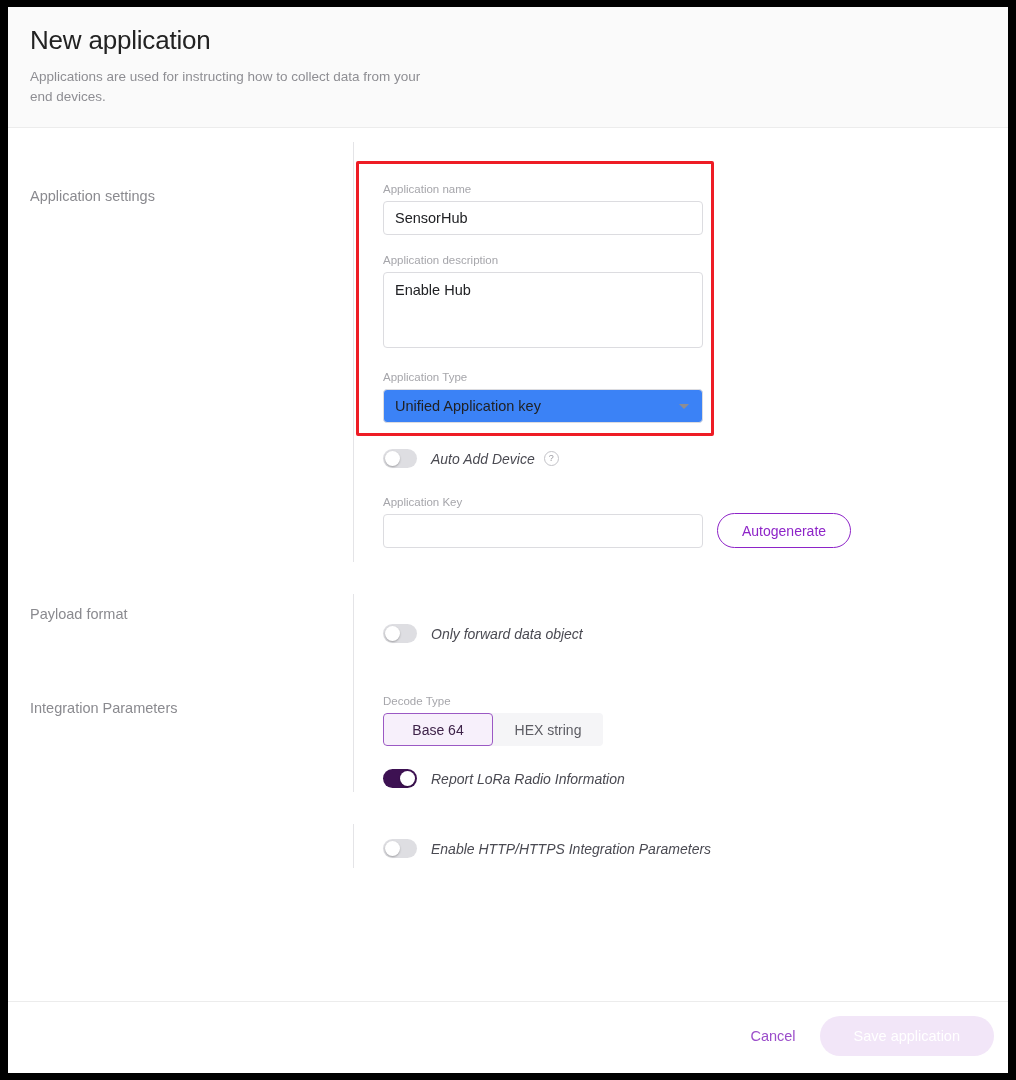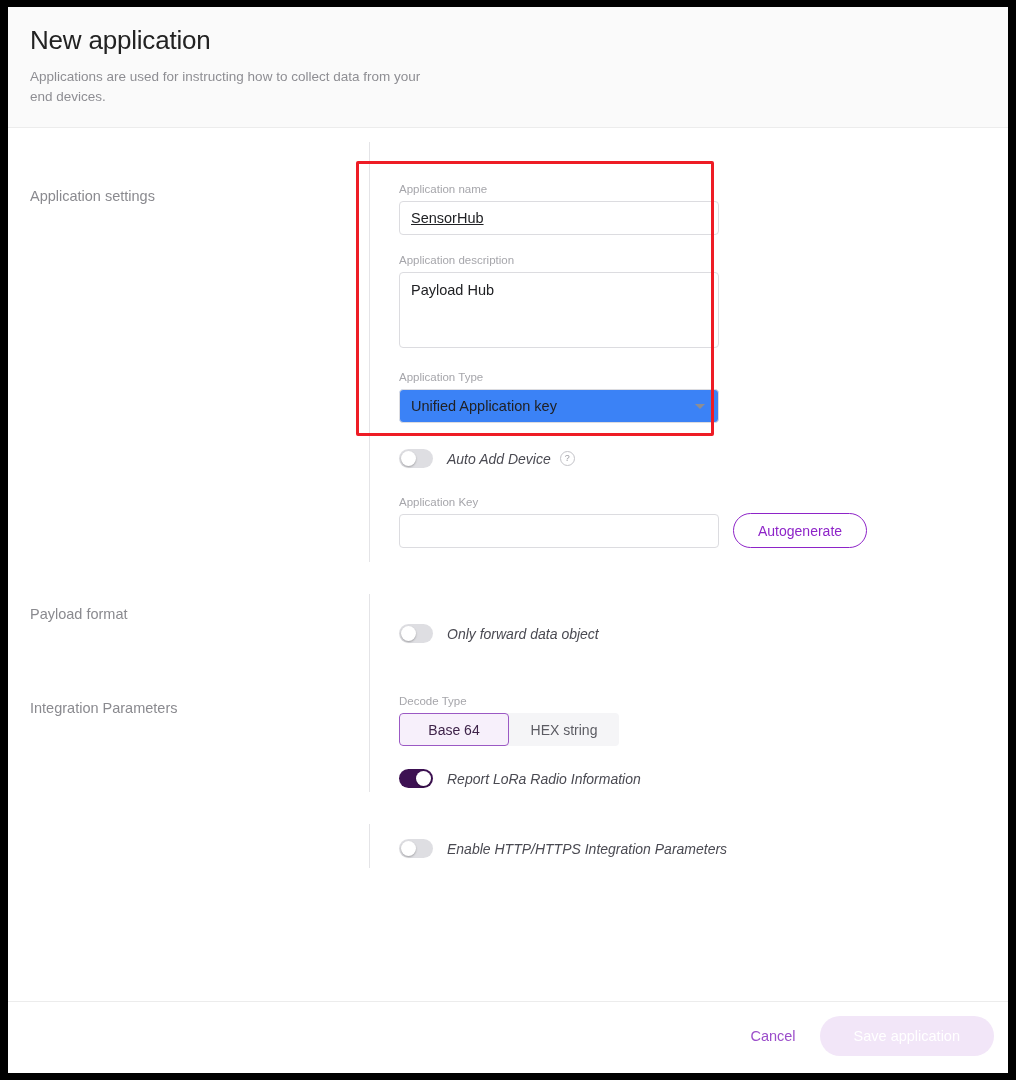--- a/index.html
+++ b/index.html
@@ -49,21 +49,20 @@
     color: #8e8e93;
     max-width: 400px;
   }
 
   
   .body { position: relative; }
 
   .section {
     position: relative;
     display: flex;
-    gap: 16px;
   }
   .section-label {
     width: 345px;
     flex: 0 0 345px;
     padding-left: 22px;
     font-size: 14.5px;
     color: #8a8a8f;
     padding-top: 6px;
   }
   .section-fields {
@@ -91,21 +90,20 @@
     height: 34px;
     border: 1px solid #dcdce0;
     border-radius: 4px;
     background: #ffffff;
     font-size: 14.5px;
     color: #202124;
     padding: 0 11px;
     display: flex;
     align-items: center;
     font-family: "Liberation Sans", sans-serif;
-    text-decoration: underline;
   }
   .textarea {
     width: 320px;
     height: 76px;
     border: 1px solid #dcdce0;
     border-radius: 4px;
     background: #ffffff;
     font-size: 14.5px;
     color: #202124;
     padding: 9px 11px;
@@ -277,21 +275,21 @@
       <div class="section-fields">
         <div class="vrule" style="top:-40px;height:420px;"></div>
 
         <div class="field">
           <div class="field-label">Application name</div>
           <div class="input">SensorHub</div>
         </div>
 
         <div class="field" style="margin-top:18px;">
           <div class="field-label">Application description</div>
-          <div class="textarea">Payload Hub</div>
+          <div class="textarea">Enable Hub</div>
         </div>
 
         <div class="field" style="margin-top:22px;">
           <div class="field-label">Application Type</div>
           <div class="select">
             <span>Unified Application key</span>
             <span class="caret"></span>
           </div>
         </div>
 

